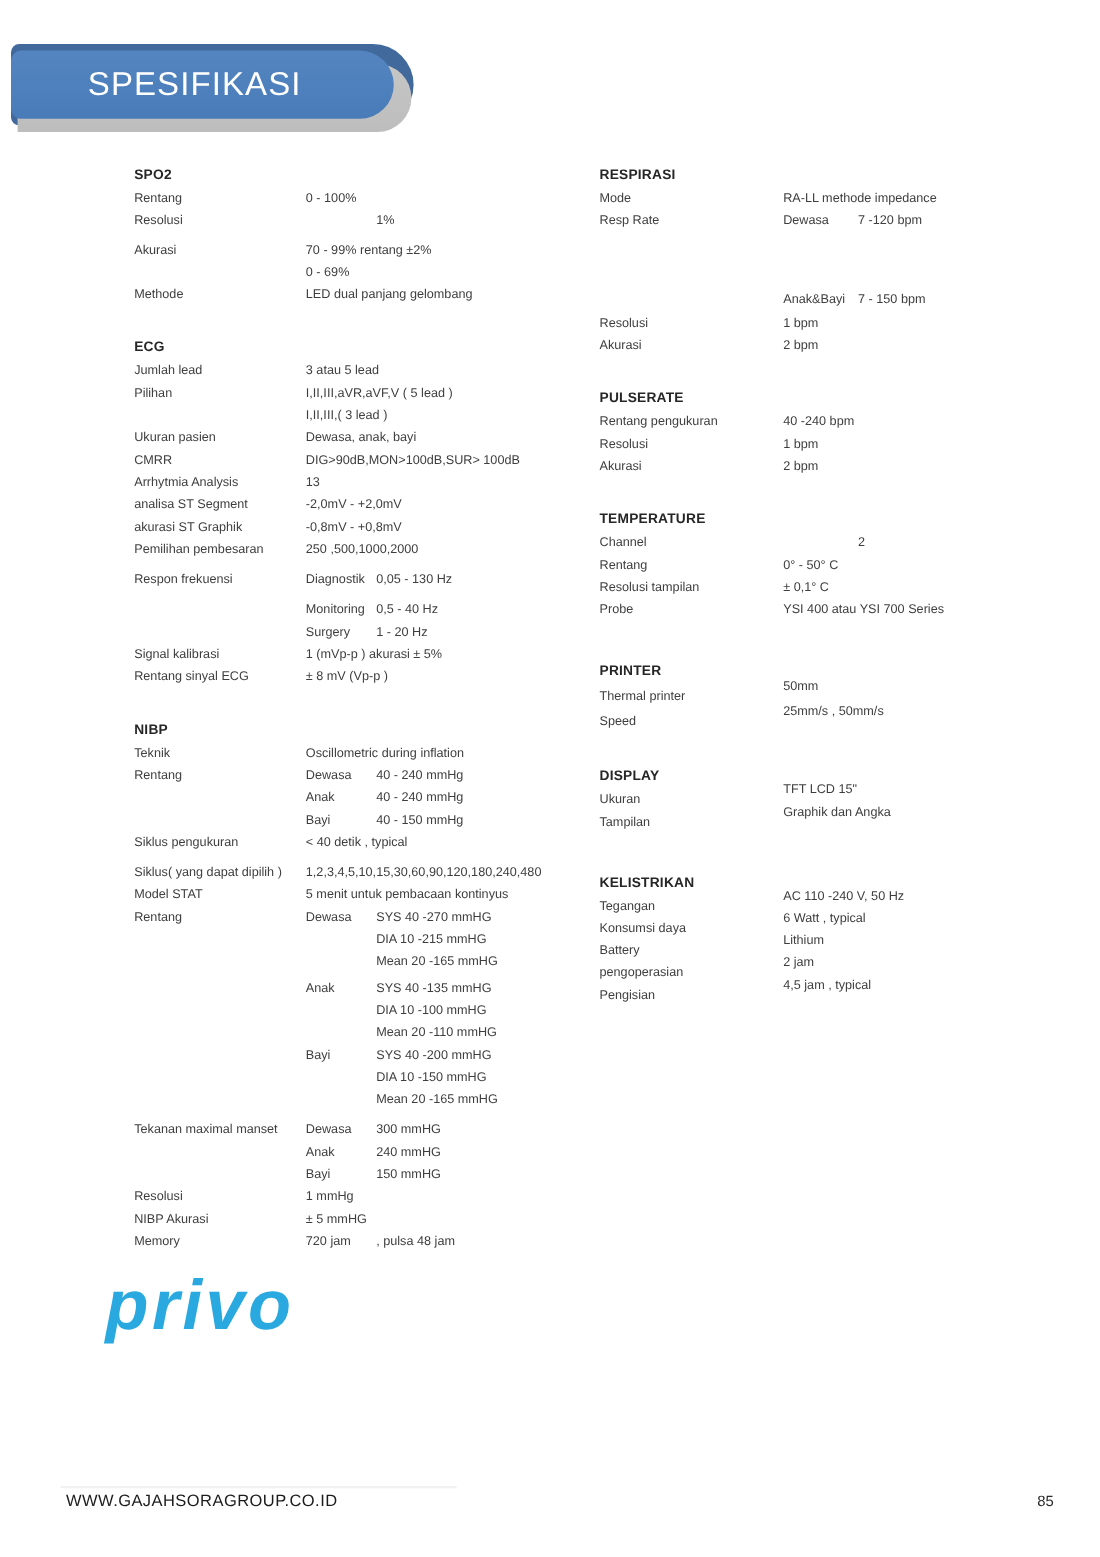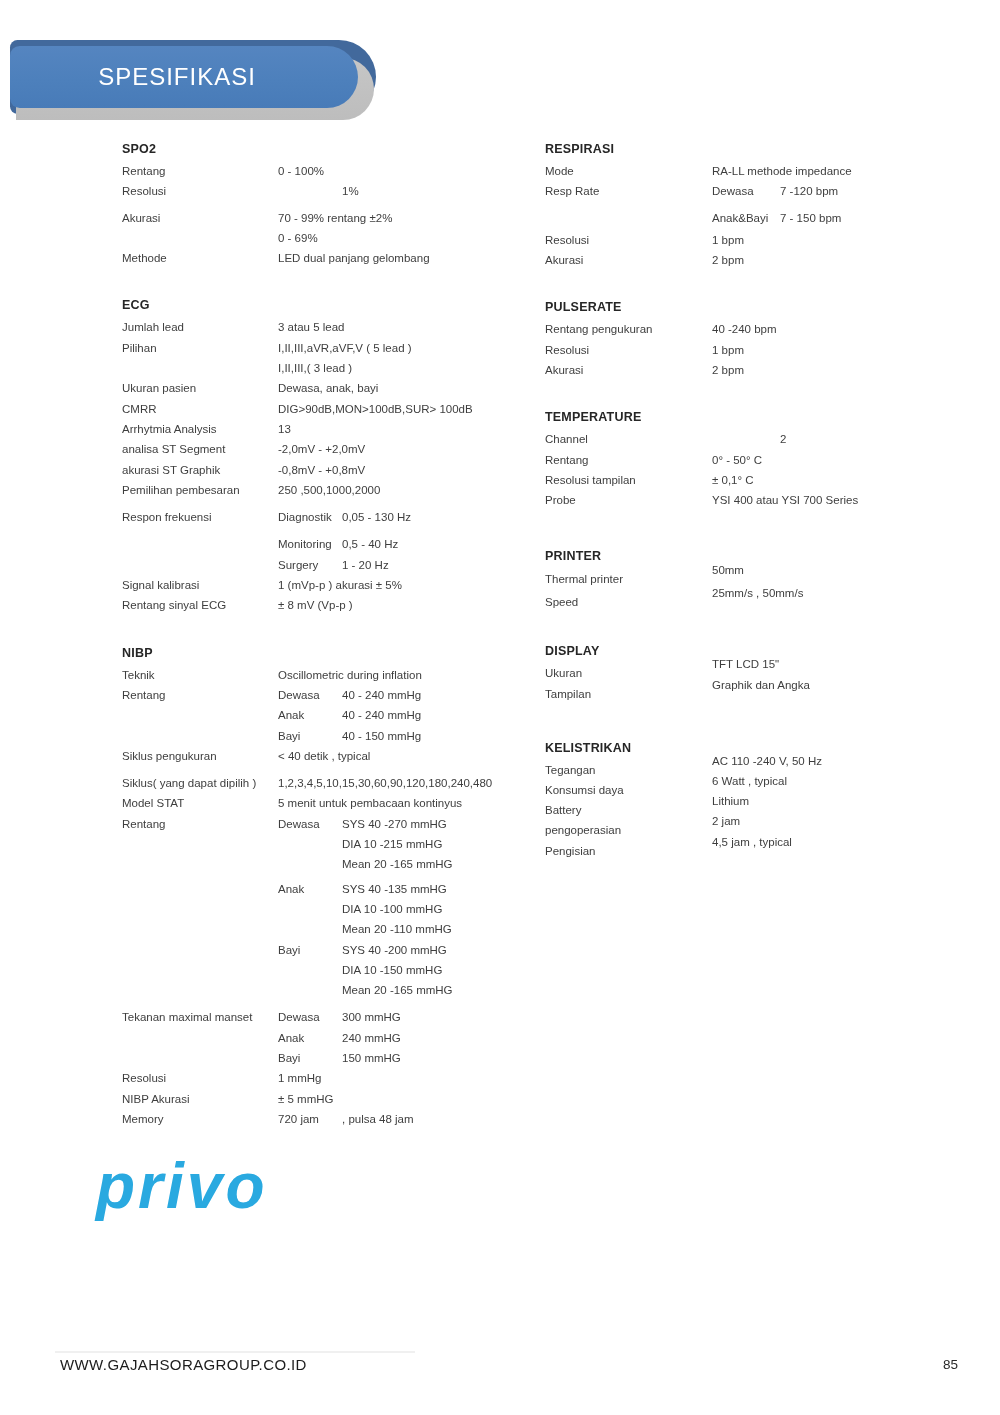--- a/index.html
+++ b/index.html
@@ -10,23 +10,23 @@
   }
   
   .banner-wrap{position:absolute;left:0;top:0;width:1000px;height:130px;}
   .banner-back{position:absolute;left:10px;top:40px;width:366px;height:74px;
     background:#42699c;border-radius:8px 40px 40px 8px;}
   .banner-shadow{position:absolute;left:16px;top:58px;width:358px;height:62px;
     background:linear-gradient(#c6c6c6,#bdbdbd);border-radius:0 32px 32px 0;}
   .banner-main{position:absolute;left:10px;top:46px;width:348px;height:62px;
     background:linear-gradient(#5585c0 0%,#4d80bc 55%,#487bb8 100%);
     border-radius:10px 32px 32px 10px;display:flex;align-items:center;justify-content:center;}
-  .banner-main .title{color:#ffffff;font-size:24px;letter-spacing:1px;padding-right:14px;}
+  .banner-main .title{color:#ffffff;font-size:30px;letter-spacing:1px;padding-right:14px;}
   
-  .spec-col{position:absolute;top:138px;}
+  .spec-col{position:absolute;top:148px;}
   .col-left{left:122px;width:400px;}
   .col-right{left:545px;width:420px;}
   .sec-title{height:23px;line-height:23px;margin-top:26px;
     font-size:12.5px;font-weight:bold;color:#262626;letter-spacing:.2px;}
   .spec-col section:first-child .sec-title{margin-top:0;}
   .row{position:relative;}
   .row span{position:absolute;top:0;white-space:nowrap;font-size:11.5px;color:#3e3e3e;}
   .row .c1{left:0;}
   .col-left .row .c2{left:156px;}
   .col-left .row .c3{left:220px;}
@@ -237,21 +237,21 @@
       <div class="row" style="height: 20.3px; line-height: 20.3px;">
         <span class="c1">Mode</span>
         <span class="c2">RA-LL methode impedance</span>
       </div>
       <div class="row" style="height: 20.3px; line-height: 20.3px;">
         <span class="c1">Resp Rate</span>
         <span class="c2">Dewasa</span>
         <span class="c3">7 -120 bpm</span>
       </div>
       <div class="row" style="height: 6px;"></div>
-      <div class="row" style="height: 20.3px; line-height: 20.3px;">
+      <div class="row" style="height: 20.3px; line-height: 20.3px; margin-top: 44px;">
         <span class="c2">Anak&amp;Bayi</span>
         <span class="c3">7 - 150 bpm</span>
       </div>
       <div class="row" style="height: 2px;"></div>
       <div class="row" style="height: 20.3px; line-height: 20.3px;">
         <span class="c1">Resolusi</span>
         <span class="c2">1 bpm</span>
       </div>
       <div class="row" style="height: 20.3px; line-height: 20.3px;">
         <span class="c1">Akurasi</span>

